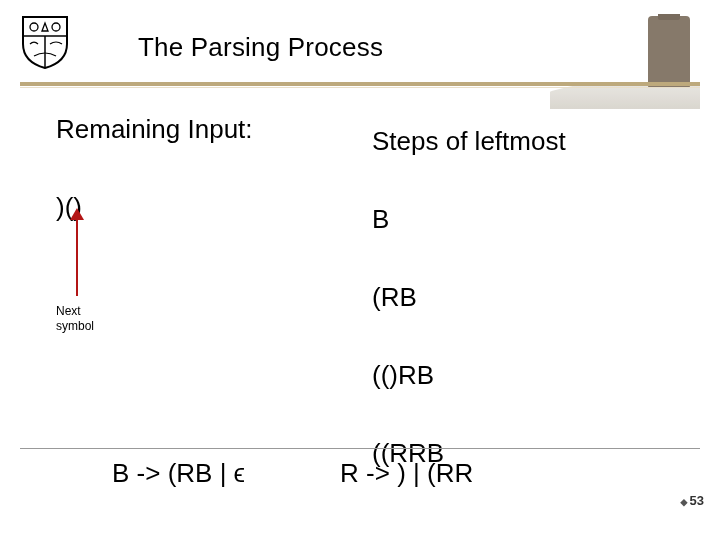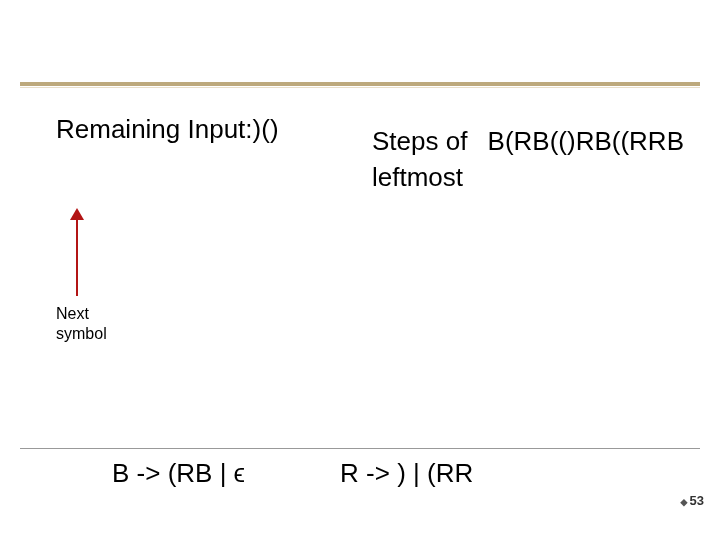--- a/index.html
+++ b/index.html
@@ -8,42 +8,62 @@
   .header { position: absolute; top: 14px; left: 0; width: 100%; height: 62px; }
   .logo { position: absolute; top: 0; left: 20px; width: 50px; height: 56px; }
   .logo-shield { width: 100%; height: 100%; }
   .title { position: absolute; top: 18px; left: 138px; font-size: 26px; font-weight: 400; letter-spacing: 0.2px; }
   .watermark { position: absolute; top: 0; right: 20px; width: 150px; height: 95px; overflow: hidden; opacity: 0.9; }
   .wm-tower { position: absolute; right: 10px; top: 2px; width: 42px; height: 72px; background: #7a6b5a; border-radius: 4px 4px 2px 2px; }
   .wm-tower:before { content:""; position:absolute; top:-8px; left:10px; width:22px; height:12px; background:#6a5c4c; border-radius:2px; }
   .wm-ground { position:absolute; bottom:0; right:0; width:170px; height:26px; background: linear-gradient(#e6e4df,#d6d2ca); border-top-left-radius:80px 26px; }
   .divider { position: absolute; top: 82px; left: 20px; right: 20px; height: 6px; border-top: 4px solid #bda97c; border-bottom: 1px solid #e9dfca; }
   .body { position: absolute; top: 112px; left: 56px; right: 36px; bottom: 82px; display: flex; }
-  .col { display: flex; flex-direction: row; }
+  .col { display: flex; flex-direction: column; gap: 42px; }
   .col-left { width: 50%; }
   .col-right { width: 50%; padding-left: 2px; margin-top: 12px; }
   .bigtext { font-size: 26px; line-height: 1.38; }
   .arrow-area { position: absolute; left: 70px; top: 290px; height: 70px; width: 30px; }
   .arrow-line { position: absolute; left: 6px; top: 0; width: 2px; height: 52px; background: #b31515; }
   .arrow-head { position: absolute; left: 0; top: -2px; width: 0; height: 0; border-left: 7px solid transparent; border-right: 7px solid transparent; border-bottom: 12px solid #b31515; }
-  .next-symbol { position: absolute; left: 56px; top: 304px; font-size: 16px; line-height: 1.25; }
+  .next-symbol { position: absolute; left: 56px; top: 304px; font-size: 12px; line-height: 1.25; }
   .footer { position: absolute; left: 20px; right: 20px; bottom: 40px; height: 52px; }
   .footer-line { position: absolute; top: 0; left: 0; right: 0; height: 1px; background: #999; }
   .grammar-row { position: absolute; top: 10px; left: 0; right: 0; display: flex; align-items: baseline; }
   .gram-left { margin-left: 92px; font-size: 26px; }
   .gram-right { margin-left: 95px; font-size: 26px; text-align: center; }
   .page-num { position: absolute; right: 16px; bottom: 32px; font-size: 13px; color: #333; font-weight: bold; }
   .page-bullet { font-size: 9px; vertical-align: middle; margin-right: 2px; color: #555; }
   .derivation-line { display:block; }
 </style>
 </head>
 <body>
 
 <div class="slide">
 
+  <div class="header">
+    <div class="logo">
+      <svg class="logo-shield" viewBox="0 0 50 56">
+        <path d="M3 3 H47 V30 Q47 48 25 54 Q3 48 3 30 Z" fill="#fff" stroke="#000" stroke-width="2"></path>
+        <line x1="3" y1="22" x2="47" y2="22" stroke="#000" stroke-width="1.5"></line>
+        <line x1="25" y1="22" x2="25" y2="53" stroke="#000" stroke-width="1.5"></line>
+        <circle cx="14" cy="13" r="4" fill="none" stroke="#000" stroke-width="1.3"></circle>
+        <path d="M22 17 L25 9 L28 17 Z" fill="none" stroke="#000" stroke-width="1.3"></path>
+        <circle cx="36" cy="13" r="4" fill="none" stroke="#000" stroke-width="1.3"></circle>
+        <path d="M10 30 Q14 26 18 30" fill="none" stroke="#000" stroke-width="1.2"></path>
+        <path d="M30 30 Q36 26 42 30" fill="none" stroke="#000" stroke-width="1.2"></path>
+        <path d="M14 42 Q25 36 36 42" fill="none" stroke="#000" stroke-width="1.2"></path>
+      </svg>
+    </div>
+    <div class="title">The Parsing Process</div>
+    <div class="watermark">
+      <div class="wm-ground"></div>
+      <div class="wm-tower"></div>
+    </div>
+  </div>
 
   <div class="divider"></div>
 
   <div class="body">
     <div class="col col-left">
       <div class="bigtext">Remaining Input:</div>
       <div class="bigtext">)()</div>
     </div>
     <div class="col col-right">
       <div class="bigtext">Steps of leftmost</div>

